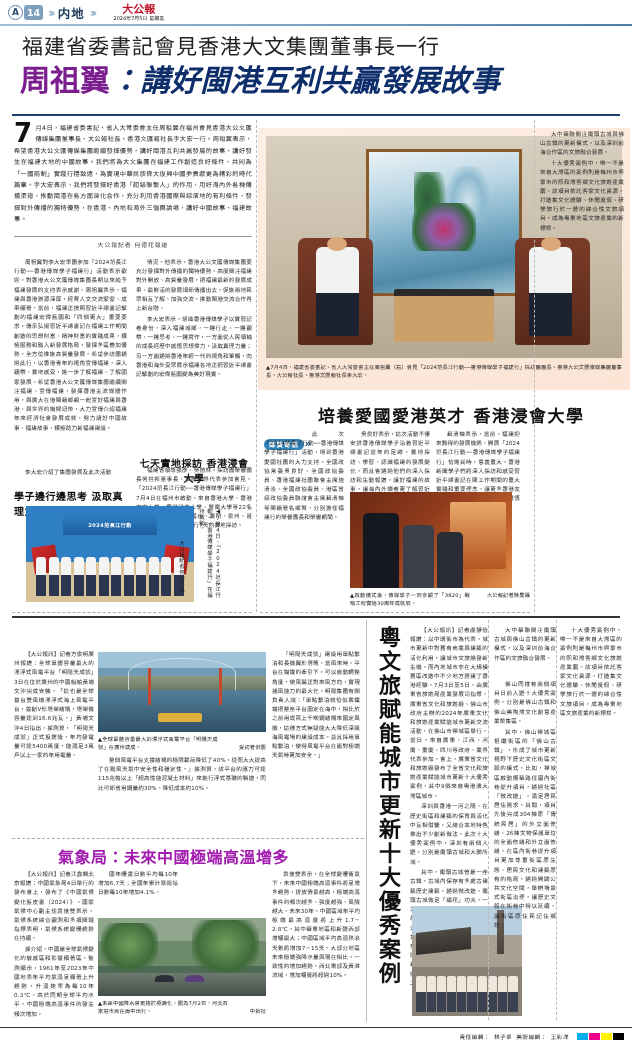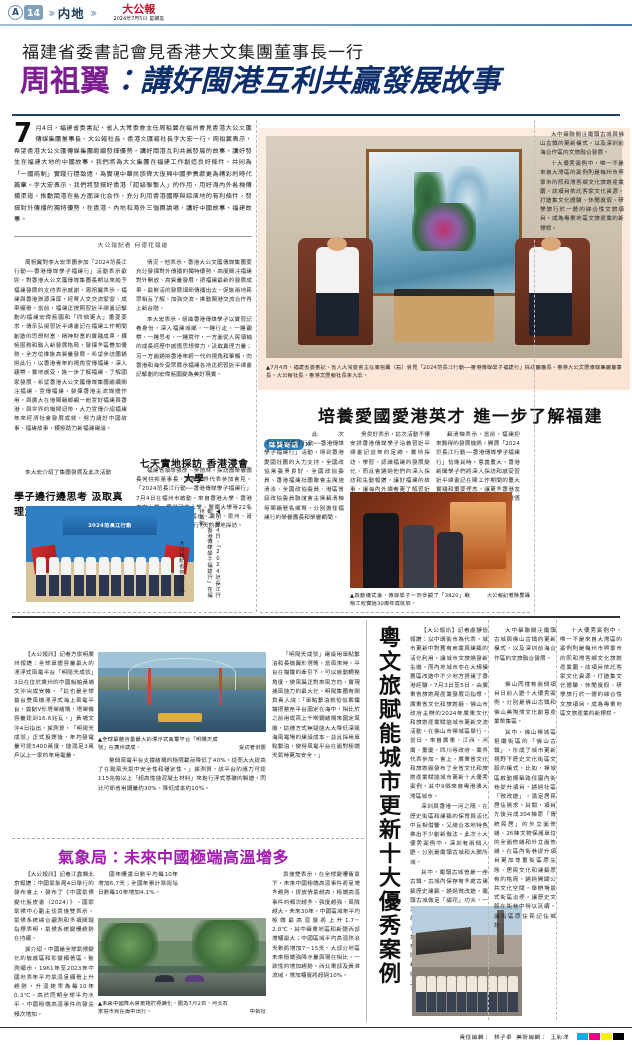--- a/index.html
+++ b/index.html
@@ -27,21 +27,21 @@
               font-family:"DejaVu Sans", sans-serif; letter-spacing:1px;text-align:right; }
   .logo-wrap { margin-left:14px; display:flex; flex-direction:column;
                align-items:center; line-height:1; }
   .logo-main { font-size:11px; font-weight:bold; color:#c0152f;
                letter-spacing:0px; }
   .logo-date { font-size:5px; color:#222; margin-top:1px; letter-spacing:0px; }
   .mh-rule { position:absolute; left:0; top:24px; width:632px; height:2px;
              background:linear-gradient(90deg,#9fc0da,#4d7ea8); }
 
   
-  .kicker { position:absolute; left:22px; top:38px; font-size:17px;
+  .kicker { position:absolute; left:22px; top:30px; font-size:21px;
             color:#222; letter-spacing:1px; font-weight:500; }
   .bigheadline { position:absolute; left:20px; top:56px; font-size:30px;
                  font-weight:bold; letter-spacing:0px; white-space:nowrap;}
   .bh-name { color:#7b1f8f; }
   .bh-rest { color:#0d2e6b;font-style:italic; }
   .hr-blue { position:absolute; left:12px; width:608px; height:2px;
              background:#1d3f70; }
 
   
   .ctext { font-size:5.6px; line-height:9.2px; color:#2a2a2a;
@@ -284,21 +284,21 @@
         <i></i>
         <i></i>
       </div>
   </div>
   <div class="vcap" style="left:198px; top:508px; height:92px;">◀7月4日，「2024范長江行動──香港傳媒學子福建行」在福州啟動。</div>
   <div class="vcap" style="left:178px; top:540px; height:60px;">大公報記者何德花攝</div>
 
   <div class="dashrule" style="left:12px; top:612px; width:240px;"></div>
   <div class="vdash" style="left:256px; top:120px; height:492px;"></div>
 
-  <div class="feat-head" style="left:318px; top:402px;">培養愛國愛港英才 進一步了解福建</div>
+  <div class="feat-head" style="left:318px; top:402px;">培養愛國愛港英才 香港浸會大學</div>
   <div style="position:absolute; left:264px; top:432px;">
     <span class="badge">鄉賢寄語</span><span class="badge-chev">››</span>
   </div>
   <div class="col ctext" style="left:264px; top:430px; width:80px; height:186px;">
     <p style="text-indent:48px;">此次「2024范長江行動──香港傳媒學子福建行」活動，得到香港愛國社團的大力支持。全國政協常委吳良好、全國政協委員、香港福建社團聯會主席施清淡、全國政協委員、港區省級政協委員聯誼會主席蘇清棟等閩籍著名鄉賢，分別擔任福建行的榮譽團長和榮譽顧問。</p>
   </div>
   <div class="col ctext" style="left:350px; top:430px; width:80px; height:60px;">
     <p>吳良好表示，這次活動不僅安排香港傳媒學子沿着習近平總書記當年的足跡，實地採訪、學習、認識福建的發展變化，而且會通過他們的深入採訪和生動報道，讓好福建的故事，讓海內外讀者更了解習近平新時代中國特色社會主義思想的偉力。吳良好表示，未來希望繼續通過這樣的活動，既為香港培養更多愛國愛港的青年英才，也為福建家鄉發展和民族復興盡一分力量。</p>
   </div>
   <div class="col ctext" style="left:436px; top:430px; width:84px; height:186px;">

